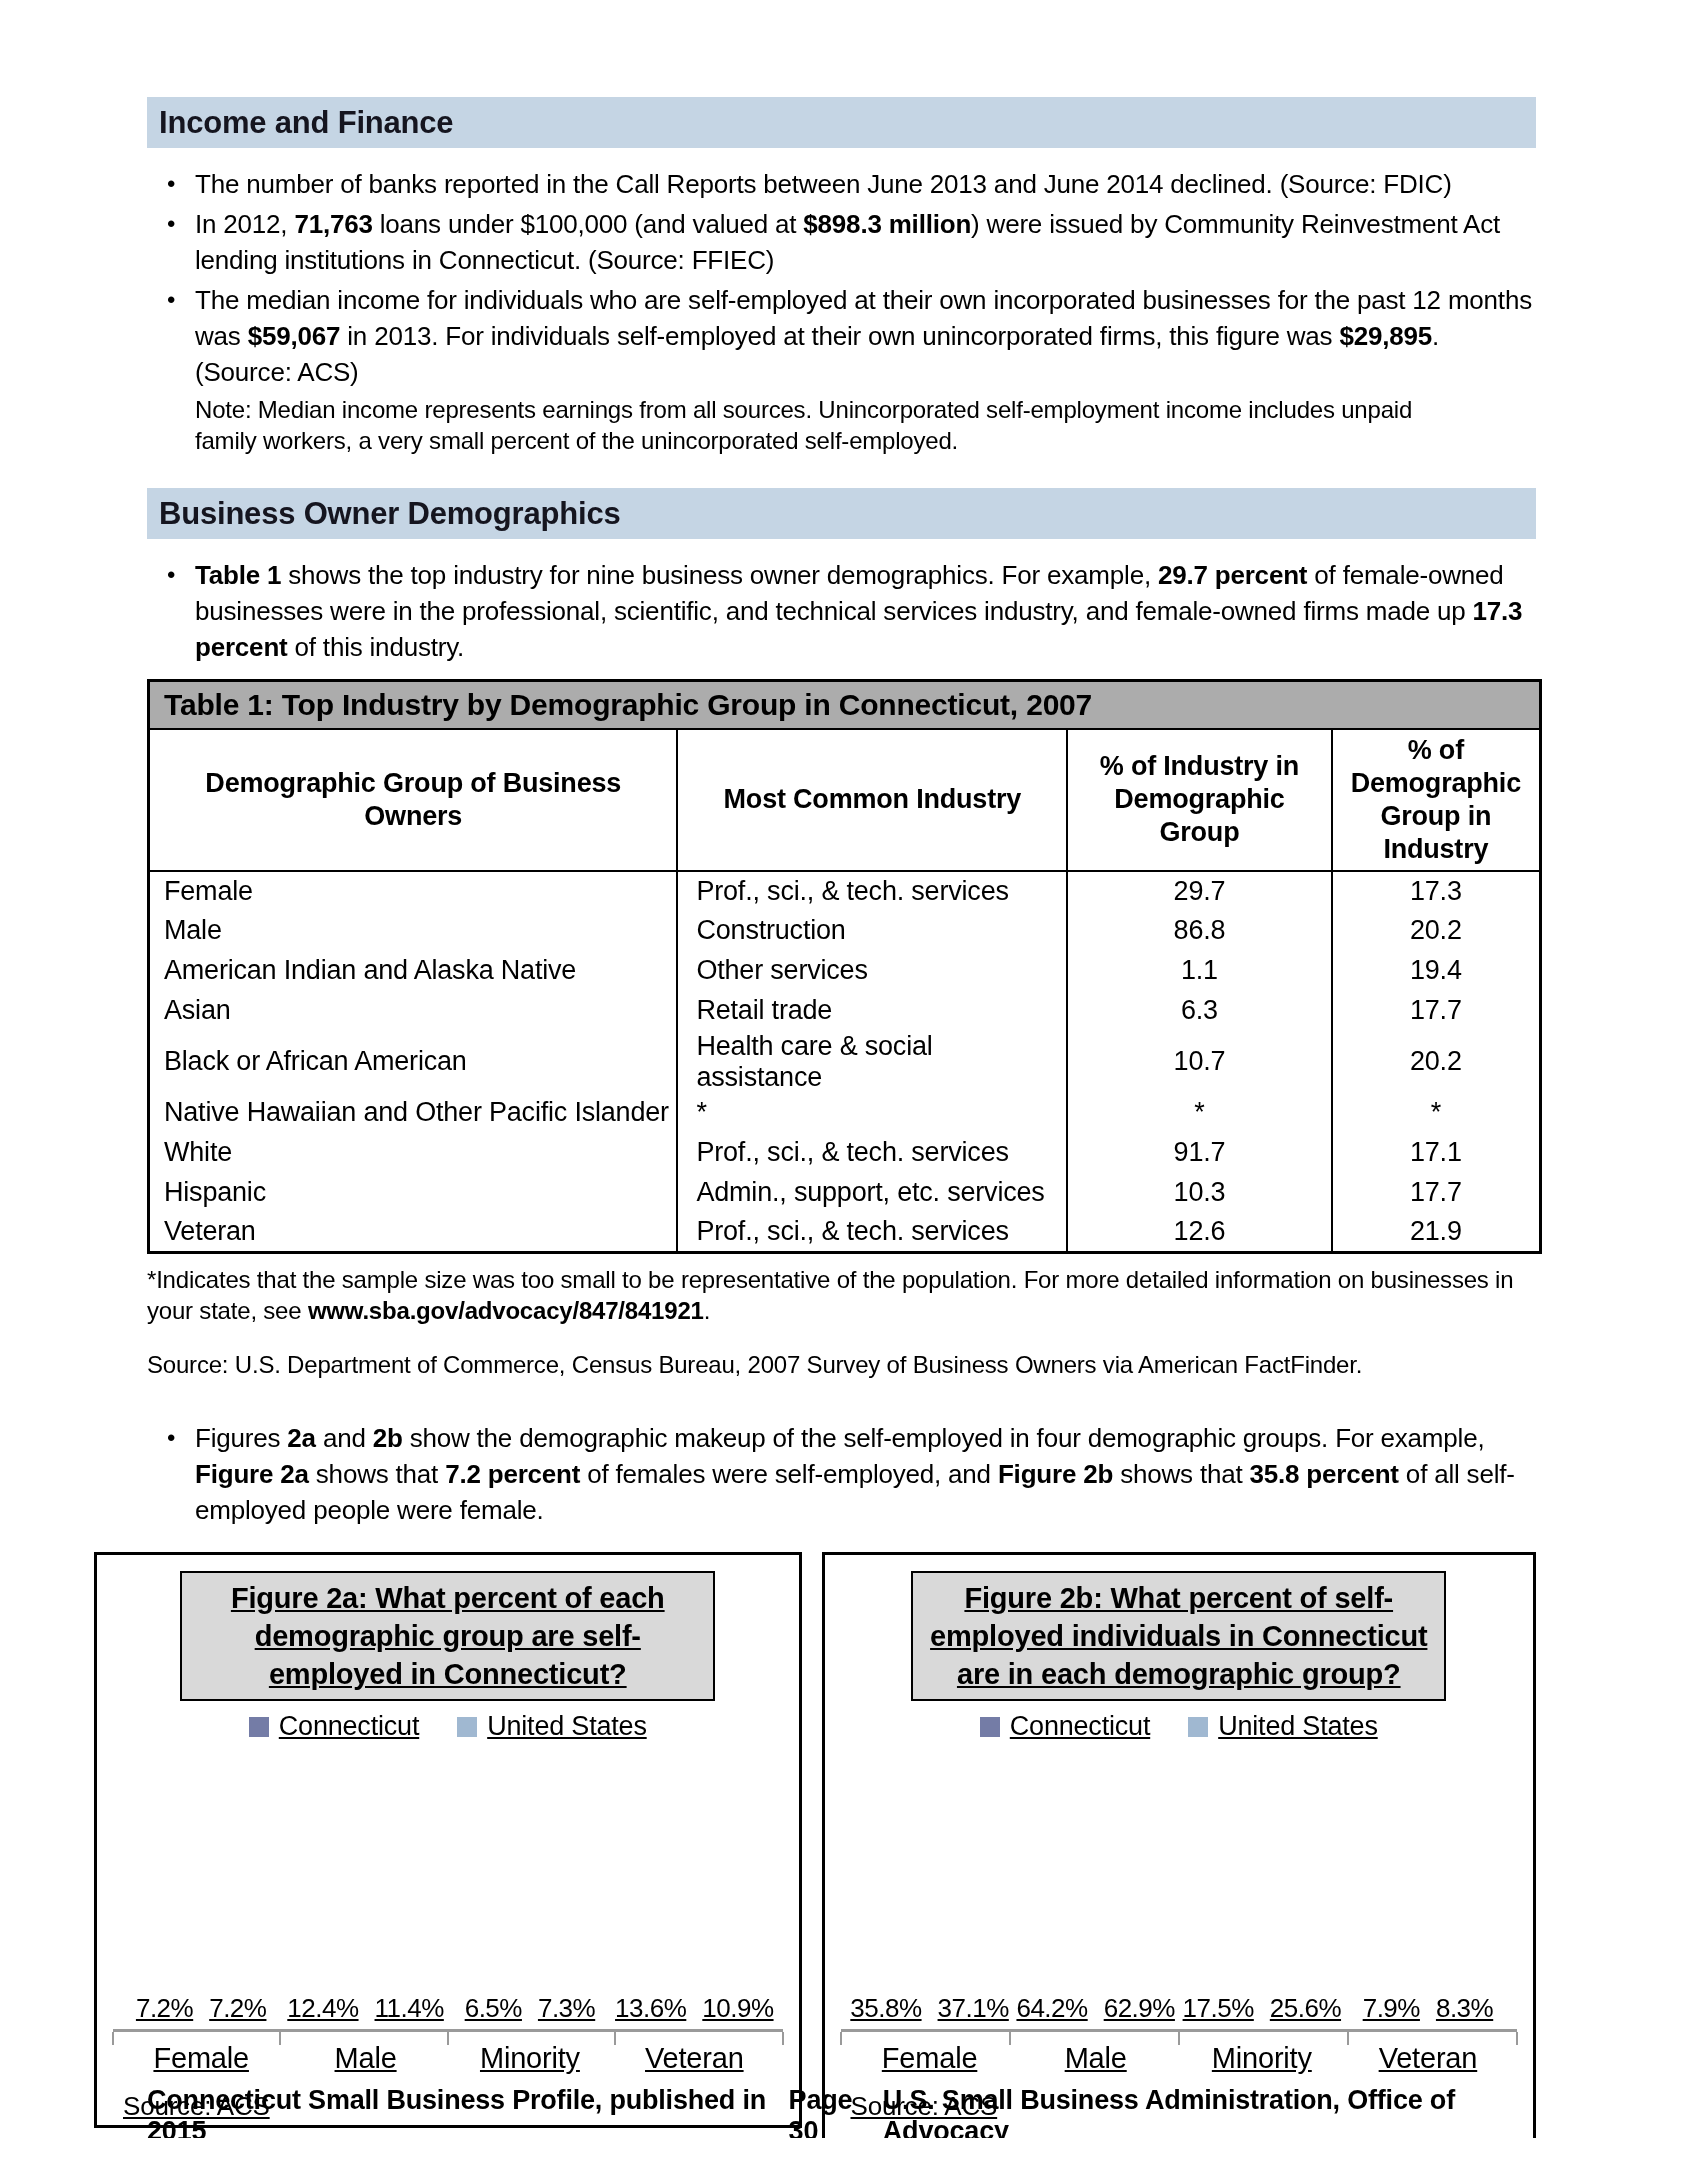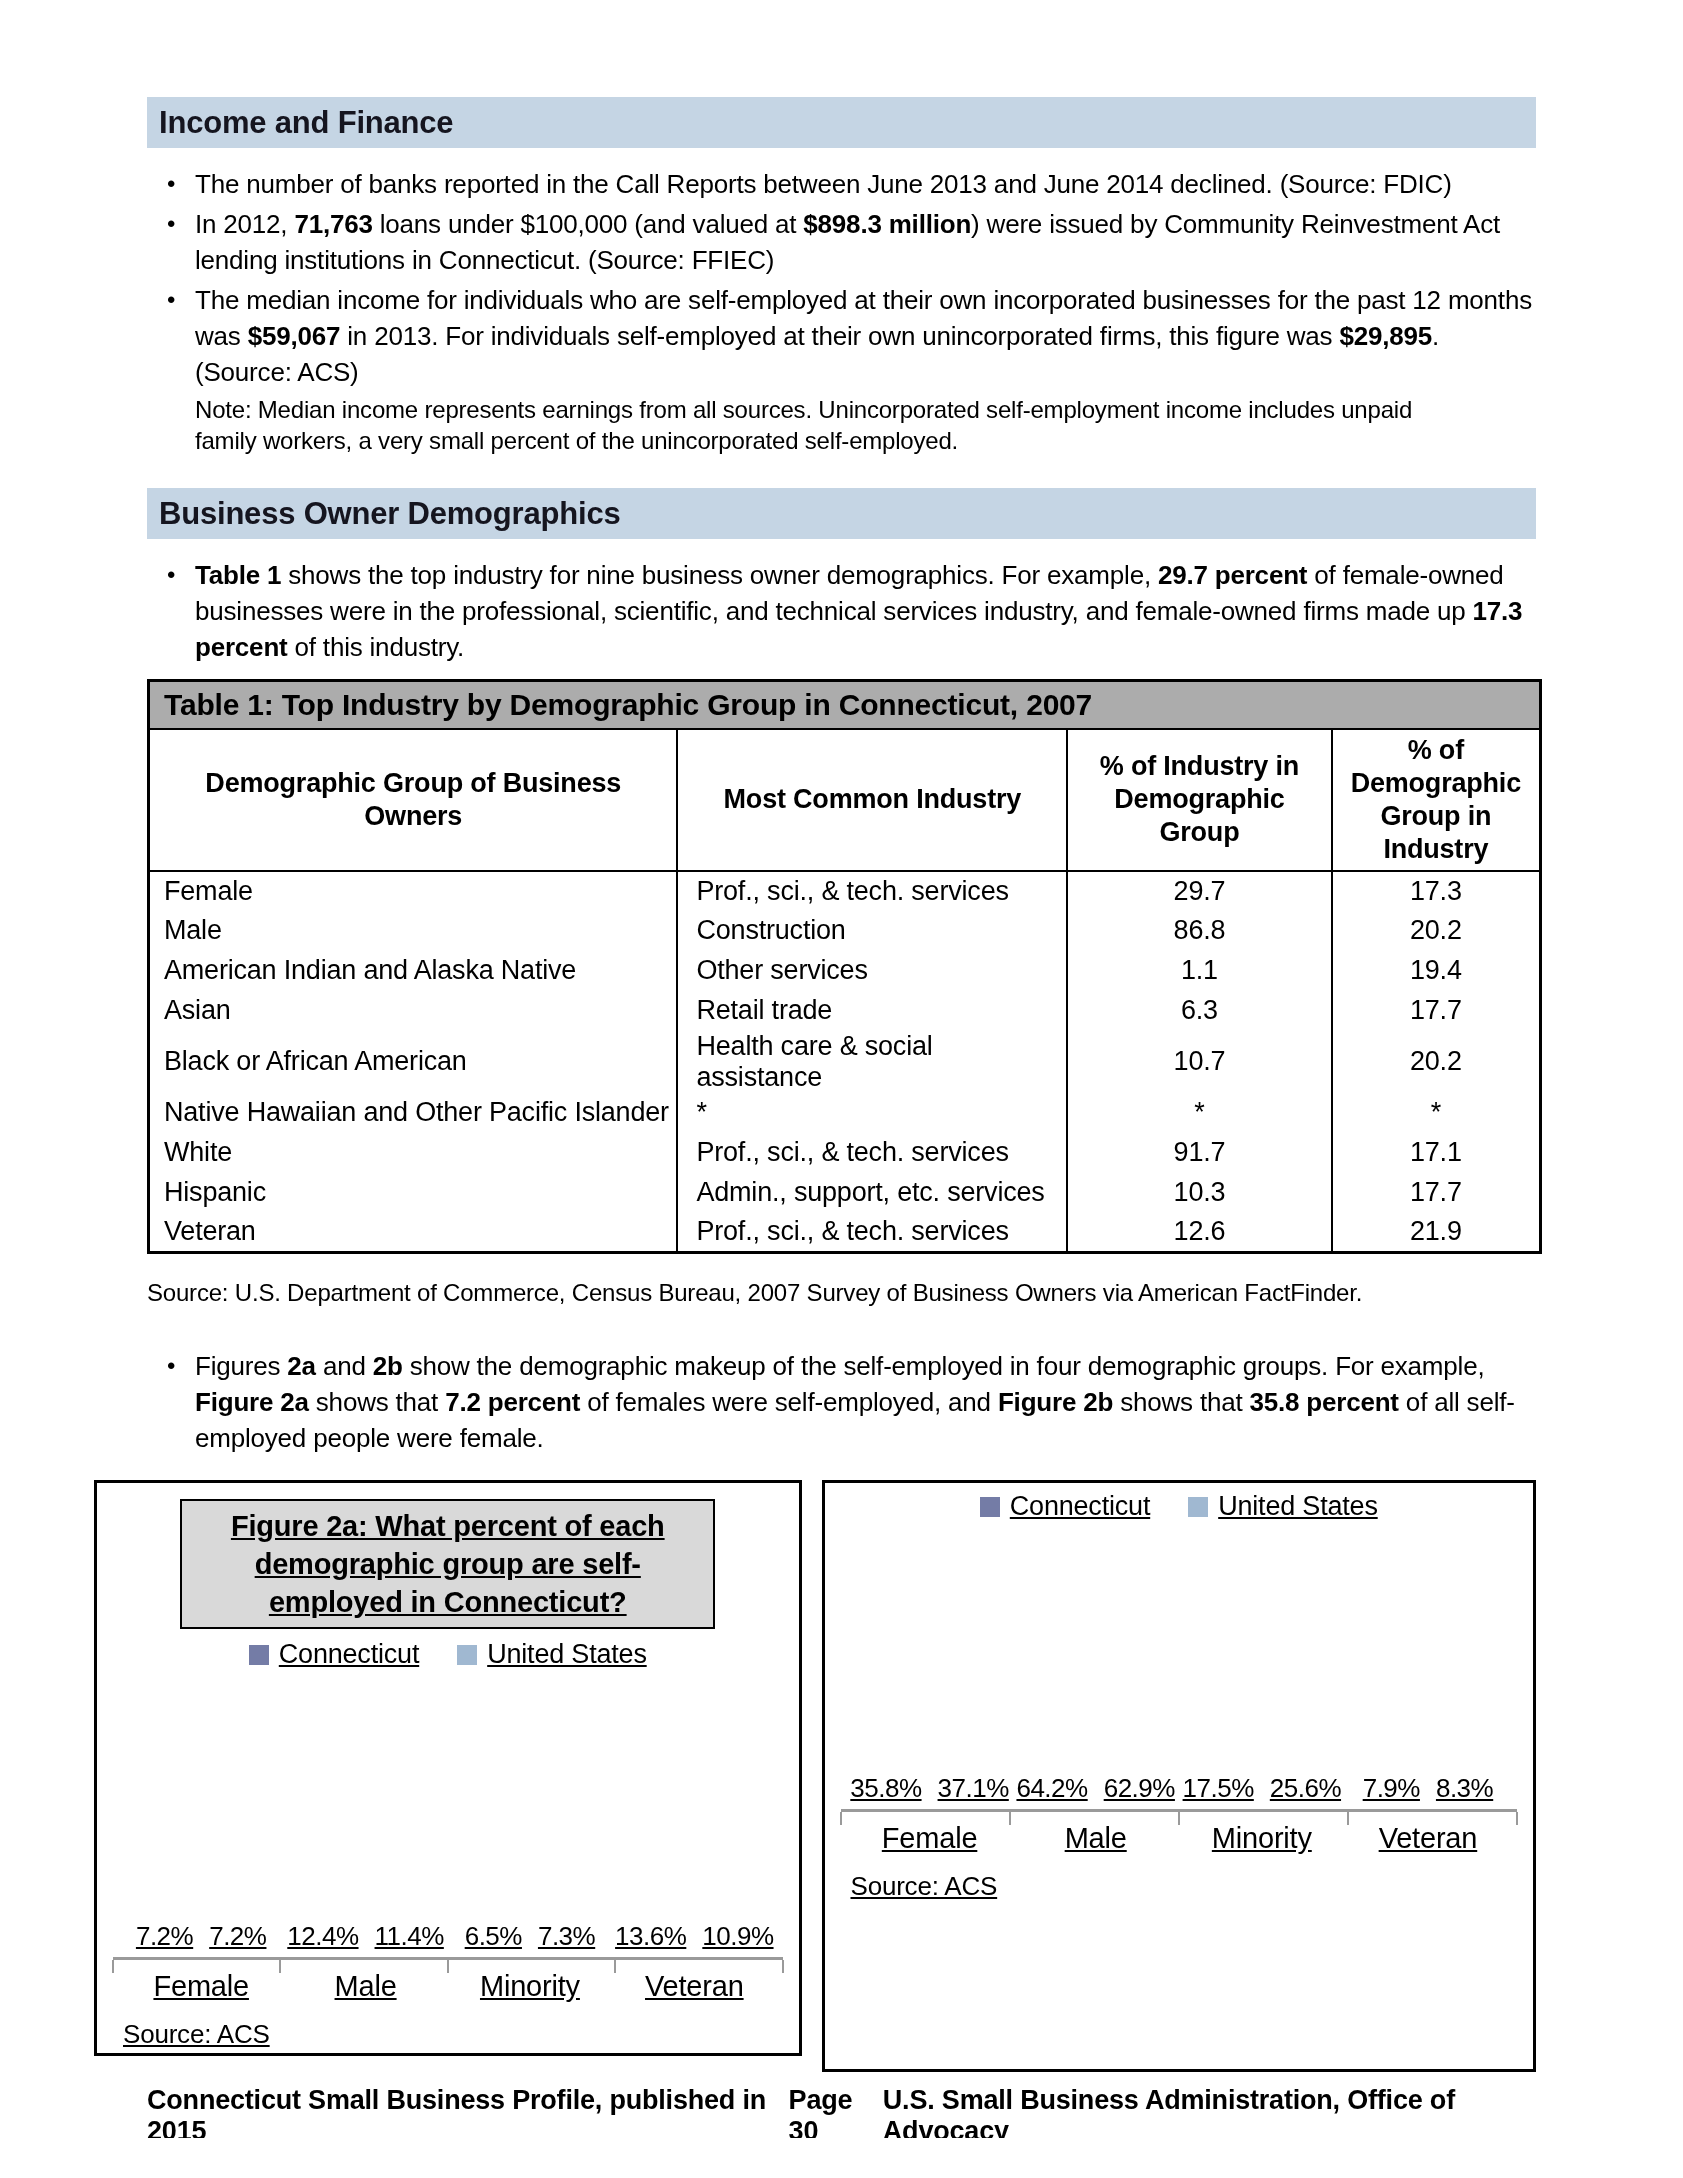--- a/index.html
+++ b/index.html
@@ -167,20 +167,21 @@
         </tr>
         <tr>
           <td>Veteran</td>
           <td>Prof., sci., &amp; tech. services</td>
           <td>12.6</td>
           <td>21.9</td>
         </tr>
       </tbody>
   </table>
 
+  <div class="tfoot"><span>*Indicates that the sample size was too small to be representative of the population. For more detailed information on businesses in your state, see </span><span class="b">www.sba.gov/advocacy/847/841921</span><span>.</span></div>
   <div class="tsource">Source: U.S. Department of Commerce, Census Bureau, 2007 Survey of Business Owners via American FactFinder.</div>
 
   <div class="gap22"></div>
 
   <div class="bullets">
     <div class="bullet">
       <span class="dot">•</span>
       <span class="btxt"><span>Figures </span><span class="b">2a</span><span> and </span><span class="b">2b</span><span> show the demographic makeup of the self-employed in four demographic groups. For example, </span><span class="b">Figure 2a</span><span> shows that </span><span class="b">7.2 percent</span><span> of females were self-employed, and </span><span class="b">Figure 2b</span><span> shows that </span><span class="b">35.8 percent</span><span> of all self-employed people were female.</span></span>
     </div>
   </div>
@@ -249,20 +250,21 @@
         </div>
       <div class="cats">
           <span class="cat">Female</span>
           <span class="cat">Male</span>
           <span class="cat">Minority</span>
           <span class="cat">Veteran</span>
         </div>
       <div class="chart-source">Source: ACS</div>
     </div>
     <div class="figure fig-b">
+      <div class="fig-title">Figure 2b: What percent of self-employed individuals in Connecticut are in each demographic group?</div>
       <div class="legend">
           <span class="legend-item">
             <span class="swatch" style="background: rgb(116, 124, 166);"></span>
             <span>Connecticut</span>
           </span>
           <span class="legend-item">
             <span class="swatch" style="background: rgb(160, 184, 209);"></span>
             <span>United States</span>
           </span>
         </div>

